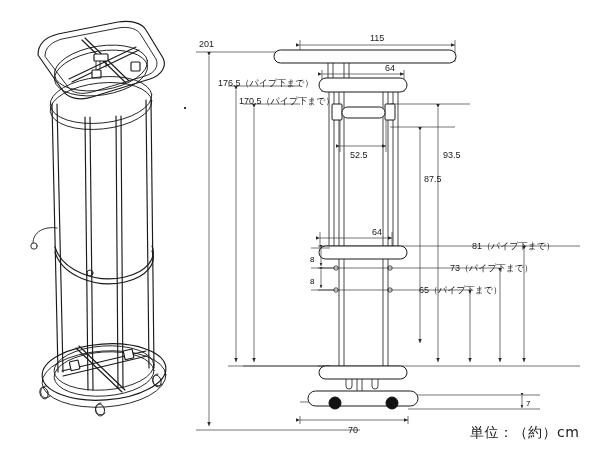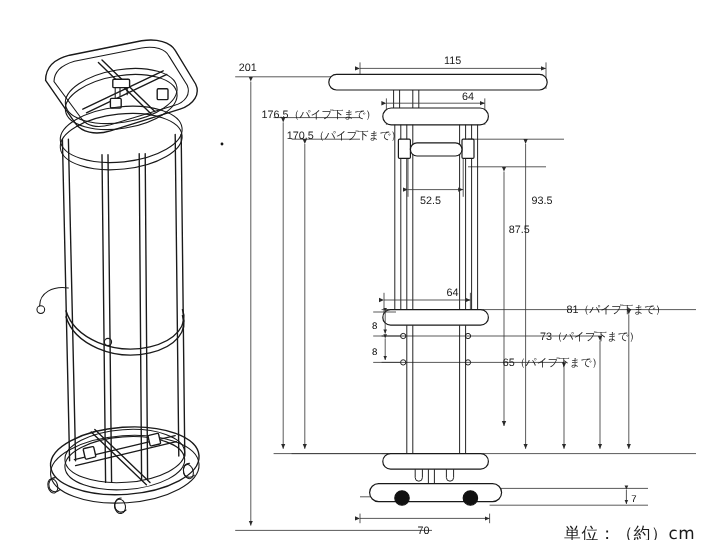--- a/index.html
+++ b/index.html
@@ -3,21 +3,21 @@
 <meta charset="utf-8">
 <style>
   html,body{margin:0;padding:0;background:#ffffff;}
   body{
     width:600px;height:450px;
     font-family:"Liberation Sans","DejaVu Sans",sans-serif;
     color:#1a1a1a;
     overflow:hidden;
     position:relative;
   }
-  #stage{position:absolute;left:0;top:12px;width:600px;height:372px;}
+  #stage{position:absolute;left:0;top:0;width:600px;height:372px;}
   svg{display:block;}
   .dimtext{
     font-family:"Liberation Sans","DejaVu Sans",sans-serif;
     fill:#1a1a1a;
     font-size:9px;
   }
   .dimtext-sm{font-size:8px;}
   .unittext{
     font-family:"DejaVu Sans","Liberation Sans",sans-serif;
     fill:#1a1a1a;

